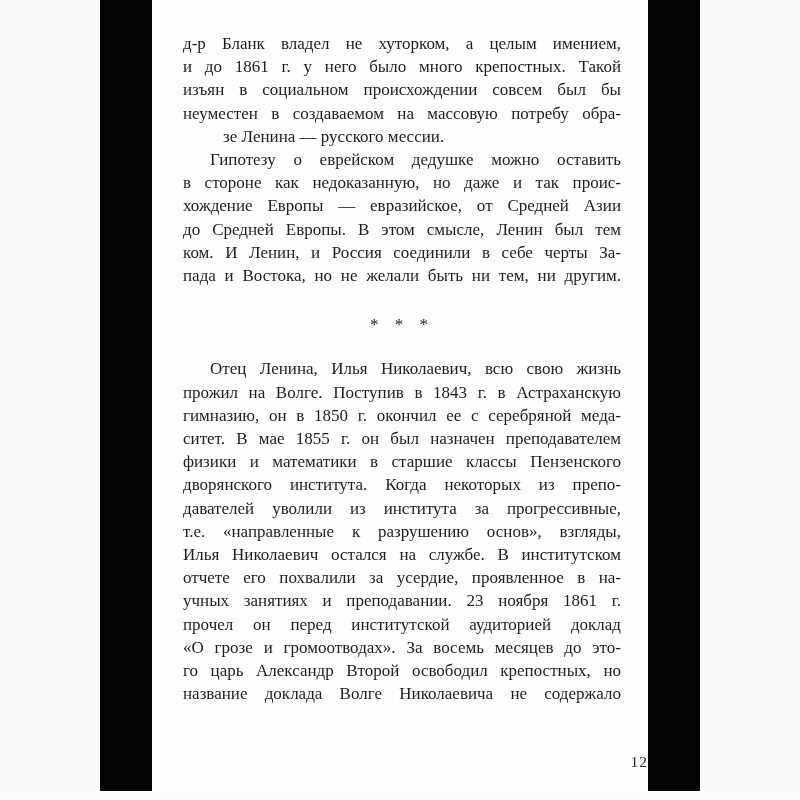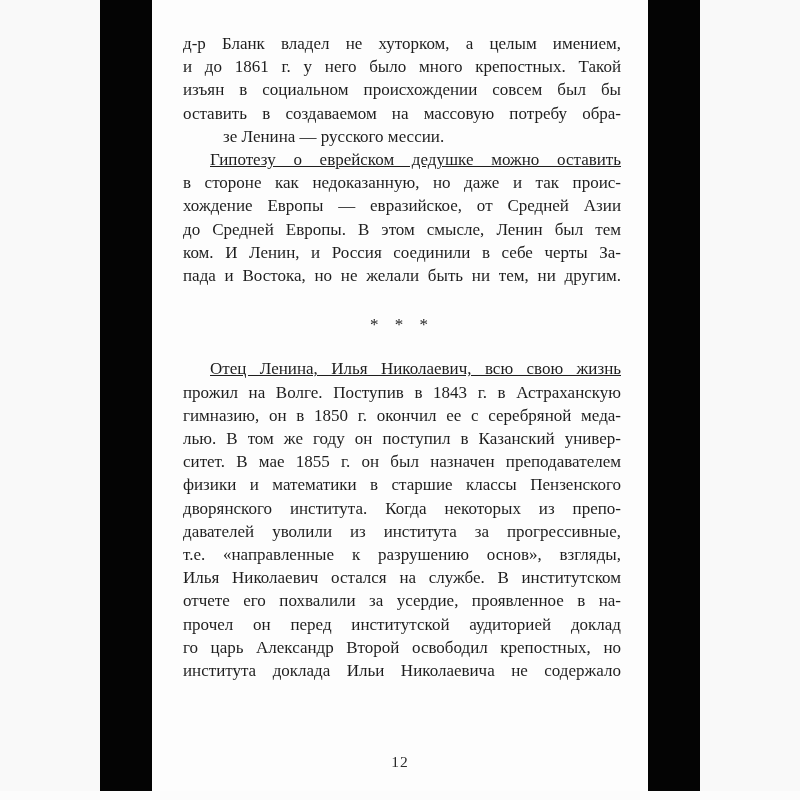--- a/index.html
+++ b/index.html
@@ -55,78 +55,78 @@
     text-align-last: justify;
     white-space: nowrap;
   }
   .line.short-last {
     text-align-last: left;
     white-space: normal;
     margin-left: 40px;
   }
   .para.indent .line:first-child {
     text-indent: 27px;
-    text-decoration: underline;
   }
   .separator {
     text-align: center;
     text-align-last: center;
     margin: 26px 0 21px 0;
     line-height: 23.2px;
     letter-spacing: 6px;
     font-size: 17px;
     color: #1e1e1e;
   }
   .page-number {
     position: absolute;
     left: 0;
     top: 753px;
     width: 100%;
-    text-align: center;
+    text-align: right;
     font-size: 15.5px;
     color: #2a2a2a;
     letter-spacing: 1px;
   }
 </style>
 </head>
 <body>
 
 <div class="stage">
   <div class="photo-backdrop"></div>
   <div class="book-page">
     <div class="text-block">
         <div class="para">
           <div class="line">д-р Бланк владел не хуторком, а целым имением,</div>
           <div class="line">и до 1861 г. у него было много крепостных. Такой</div>
           <div class="line">изъян в социальном происхождении совсем был бы</div>
-          <div class="line">оставить в создаваемом на массовую потребу обра-</div>
+          <div class="line">неуместен в создаваемом на массовую потребу обра-</div>
           <div class="line short-last">зе Ленина — русского мессии.</div>
         </div>
         <div class="para indent">
           <div class="line">Гипотезу о еврейском дедушке можно оставить</div>
           <div class="line">в стороне как недоказанную, но даже и так проис-</div>
           <div class="line">хождение Европы — евразийское, от Средней Азии</div>
           <div class="line">до Средней Европы. В этом смысле, Ленин был тем</div>
           <div class="line">ком. И Ленин, и Россия соединили в себе черты За-</div>
           <div class="line">пада и Востока, но не желали быть ни тем, ни другим.</div>
         </div>
         <div class="separator">* * *</div>
         <div class="para indent">
           <div class="line">Отец Ленина, Илья Николаевич, всю свою жизнь</div>
           <div class="line">прожил на Волге. Поступив в 1843 г. в Астраханскую</div>
           <div class="line">гимназию, он в 1850 г. окончил ее с серебряной меда-</div>
-          <div class="line">лью. В том же году он поступил в Казанский универ-</div>
           <div class="line">ситет. В мае 1855 г. он был назначен преподавателем</div>
           <div class="line">физики и математики в старшие классы Пензенского</div>
           <div class="line">дворянского института. Когда некоторых из препо-</div>
           <div class="line">давателей уволили из института за прогрессивные,</div>
           <div class="line">т.е. «направленные к разрушению основ», взгляды,</div>
           <div class="line">Илья Николаевич остался на службе. В институтском</div>
           <div class="line">отчете его похвалили за усердие, проявленное в на-</div>
+          <div class="line">учных занятиях и преподавании. 23 ноября 1861 г.</div>
           <div class="line">прочел он перед институтской аудиторией доклад</div>
+          <div class="line">«О грозе и громоотводах». За восемь месяцев до это-</div>
           <div class="line">го царь Александр Второй освободил крепостных, но</div>
-          <div class="line">института доклада Ильи Николаевича не содержало</div>
+          <div class="line">название доклада Волге Николаевича не содержало</div>
         </div>
       </div>
     <div class="page-number">12</div>
   </div>
   <div class="bottom-strip"></div>
 </div>
 
 </body></html>

